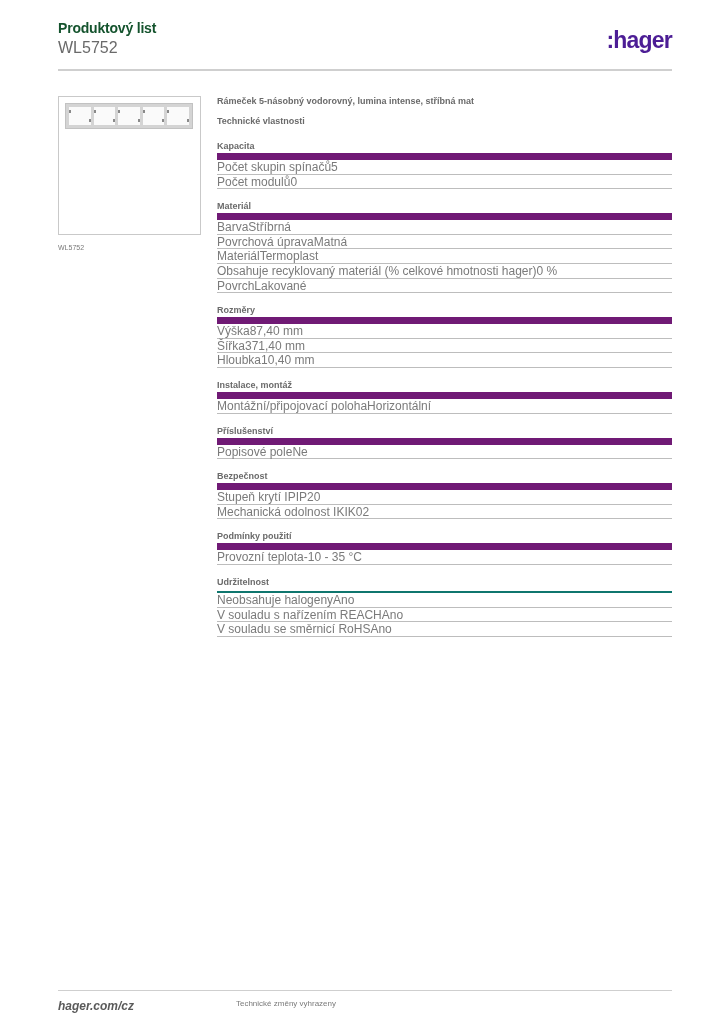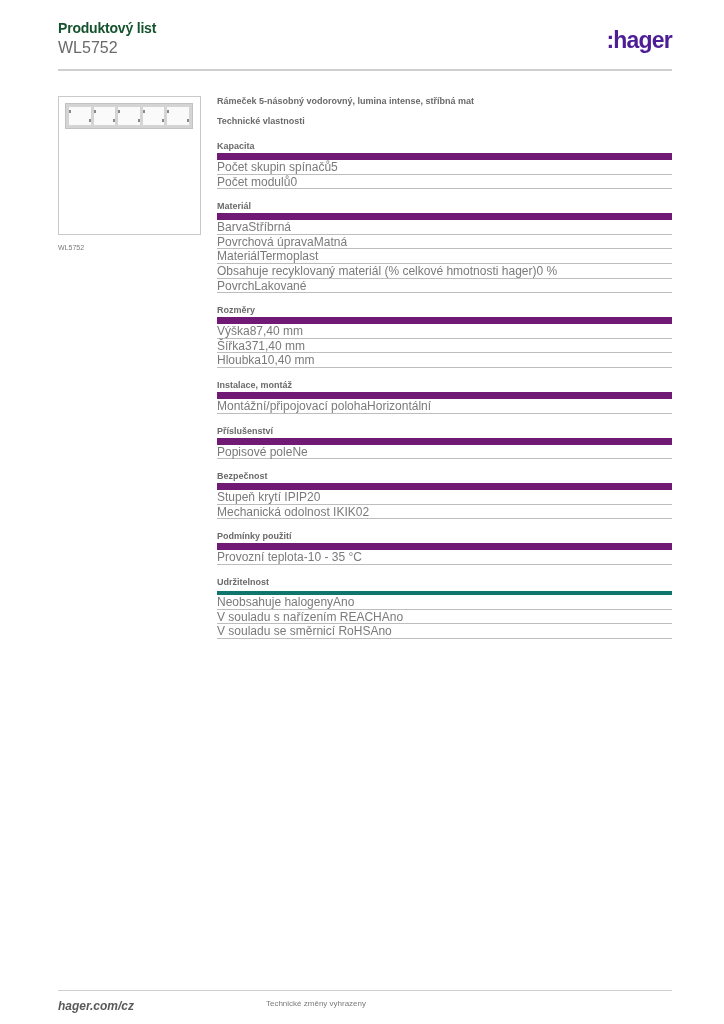--- a/index.html
+++ b/index.html
@@ -50,34 +50,34 @@
       font-size: 9px; font-weight: bold; color: #6a6a6a; height: 16px; line-height: 16px;
     }
     .tech-heading {
       margin-top: 4px; font-size: 9px; font-weight: bold; color: #6a6a6a; height: 16px; line-height: 16px;
     }
     .section { margin-top: 10px; }
     .section-title {
       font-size: 9px; font-weight: bold; color: #6a6a6a; height: 14px; line-height: 14px;
       border-bottom: 7px solid #701a75;
     }
-    .section-title.thick { border-bottom: 4px solid #0f766e; height: 16px; }
+    .section-title.thick { border-bottom: 2px solid #0f766e; height: 16px; }
     .row {
       display: flex; 
       font-size: 12px; color: #7a7a7a; height: 13.6px; line-height: 14px;
       border-bottom: 1px solid #bdbdbd;
     }
     .footer-rule {
       position: absolute; left: 58px; top: 990px; width: 614px; height: 1px; background: #cfcfcf;
     }
     .footer-left {
       position: absolute; left: 58px; top: 999px; font-size: 12px; font-weight: bold; color: #5a5a5a; font-style: italic;
     }
     .footer-center {
-      position: absolute; left: 0; width: 572px; text-align: center; top: 999px; font-size: 8px; color: #7a7a7a; margin-left: 30px;
+      position: absolute; left: 0; width: 572px; text-align: center; top: 999px; font-size: 8px; color: #7a7a7a;
     }
     .footer-right {
       position: absolute; right: 52px; top: 1042px; font-size: 8px; font-weight: bold; color: #5a5a5a;
     }
   </style>
 </head>
 <body>
 
 <div>
   <div class="header-title">Produktový list</div>

